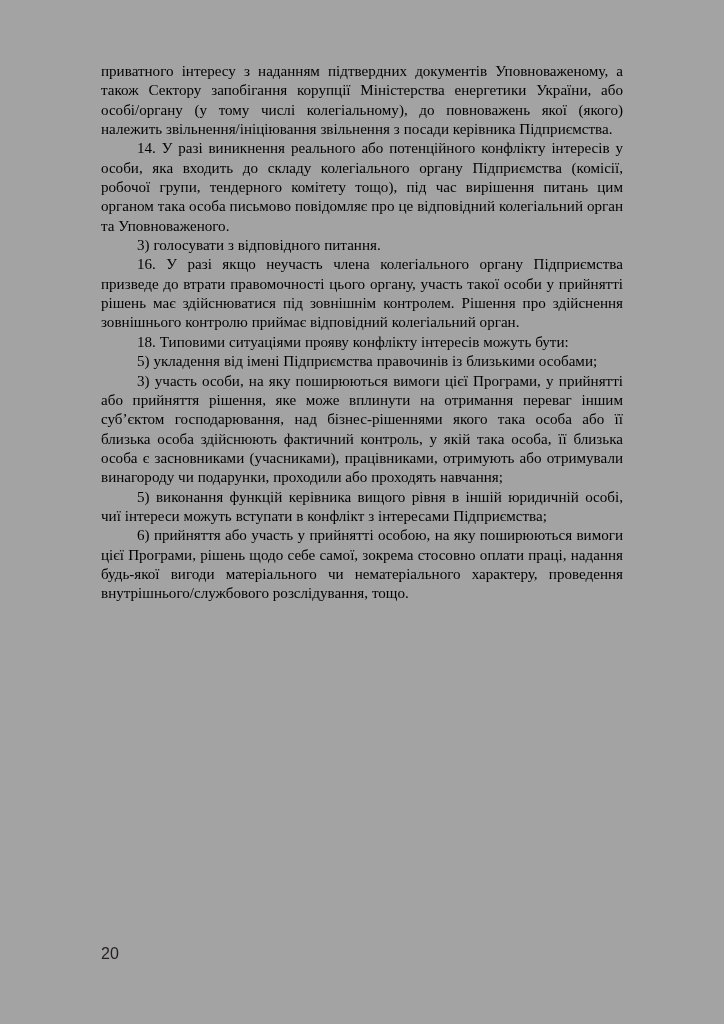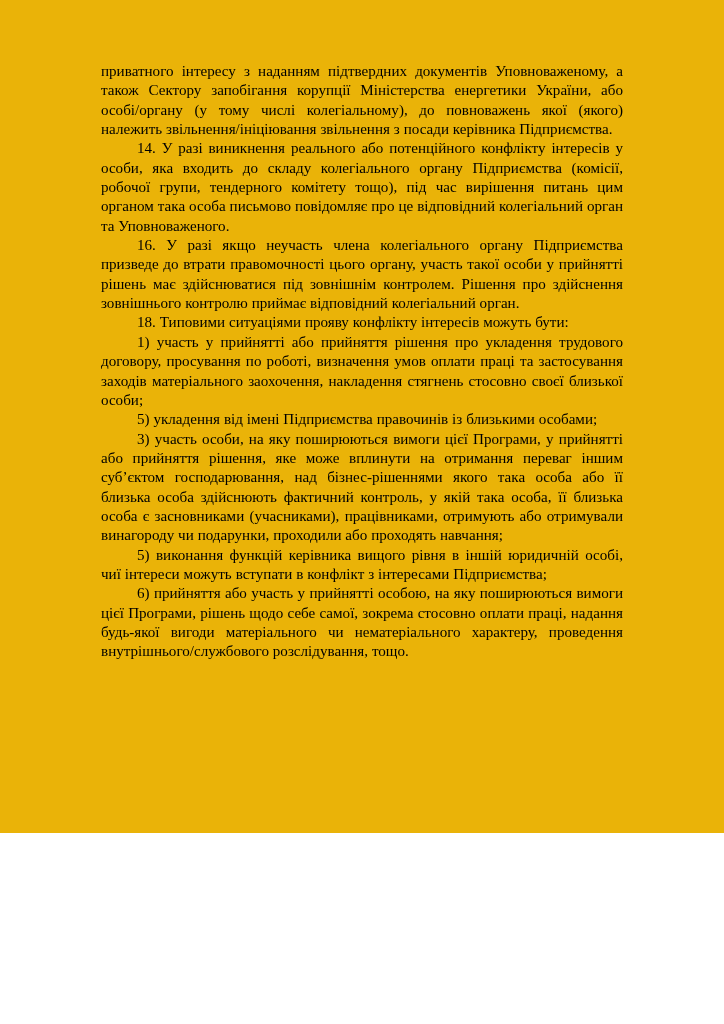--- a/index.html
+++ b/index.html
@@ -7,22 +7,22 @@
     padding: 0;
     background: #ffffff;
   }
   body {
     font-family: "Liberation Serif", "DejaVu Serif", serif;
     color: #000000;
   }
   .page {
     position: relative;
     width: 724px;
-    height: 833px;
-    background: #eab308;
+    height: 1024px;
+    background: #a3a3a3;
     overflow: hidden;
     box-sizing: border-box;
   }
   .text-block {
     position: absolute;
     left: 101px;
     top: 62px;
     width: 522px;
   }
   p.para {
@@ -50,23 +50,23 @@
   }
 </style>
 </head>
 <body>
 
 <div class="page">
 
   <div class="text-block">
     <p class="para noindent">приватного інтересу з наданням підтвердних документів Уповноваженому, а також Сектору запобігання корупції Міністерства енергетики України, або особі/органу (у тому числі колегіальному), до повноважень якої (якого) належить звільнення/ініціювання звільнення з посади керівника Підприємства.</p>
     <p class="para">14. У разі виникнення реального або потенційного конфлікту інтересів у особи, яка входить до складу колегіального органу Підприємства (комісії, робочої групи, тендерного комітету тощо), під час вирішення питань цим органом така особа письмово повідомляє про це відповідний колегіальний орган та Уповноваженого.</p>
+    <p class="para">3) голосувати з відповідного питання.</p>
     <p class="para">16. У разі якщо неучасть члена колегіального органу Підприємства призведе до втрати правомочності цього органу, участь такої особи у прийнятті рішень має здійснюватися під зовнішнім контролем. Рішення про здійснення зовнішнього контролю приймає відповідний колегіальний орган.</p>
     <p class="para">18. Типовими ситуаціями прояву конфлікту інтересів можуть бути:</p>
-    <p class="para">1) участь у прийнятті або прийняття рішення про укладення трудового договору, просування по роботі, визначення умов оплати праці та застосування заходів матеріального заохочення, накладення стягнень стосовно своєї близької особи;</p>
     <p class="para">5) укладення від імені Підприємства правочинів із близькими особами;</p>
     <p class="para">3) участь особи, на яку поширюються вимоги цієї Програми, у прийнятті або прийняття рішення, яке може вплинути на отримання переваг іншим суб’єктом господарювання, над бізнес-рішеннями якого така особа або її близька особа здійснюють фактичний контроль, у якій така особа, її близька особа є засновниками (учасниками), працівниками, отримують або отримували винагороду чи подарунки, проходили або проходять навчання;</p>
     <p class="para">5) виконання функцій керівника вищого рівня в іншій юридичній особі, чиї інтереси можуть вступати в конфлікт з інтересами Підприємства;</p>
     <p class="para">6) прийняття або участь у прийнятті особою, на яку поширюються вимоги цієї Програми, рішень щодо себе самої, зокрема стосовно оплати праці, надання будь-якої вигоди матеріального чи нематеріального характеру, проведення внутрішнього/службового розслідування, тощо.</p>
   </div>
 
   <div class="page-number">20</div>
 
 </div>
 

